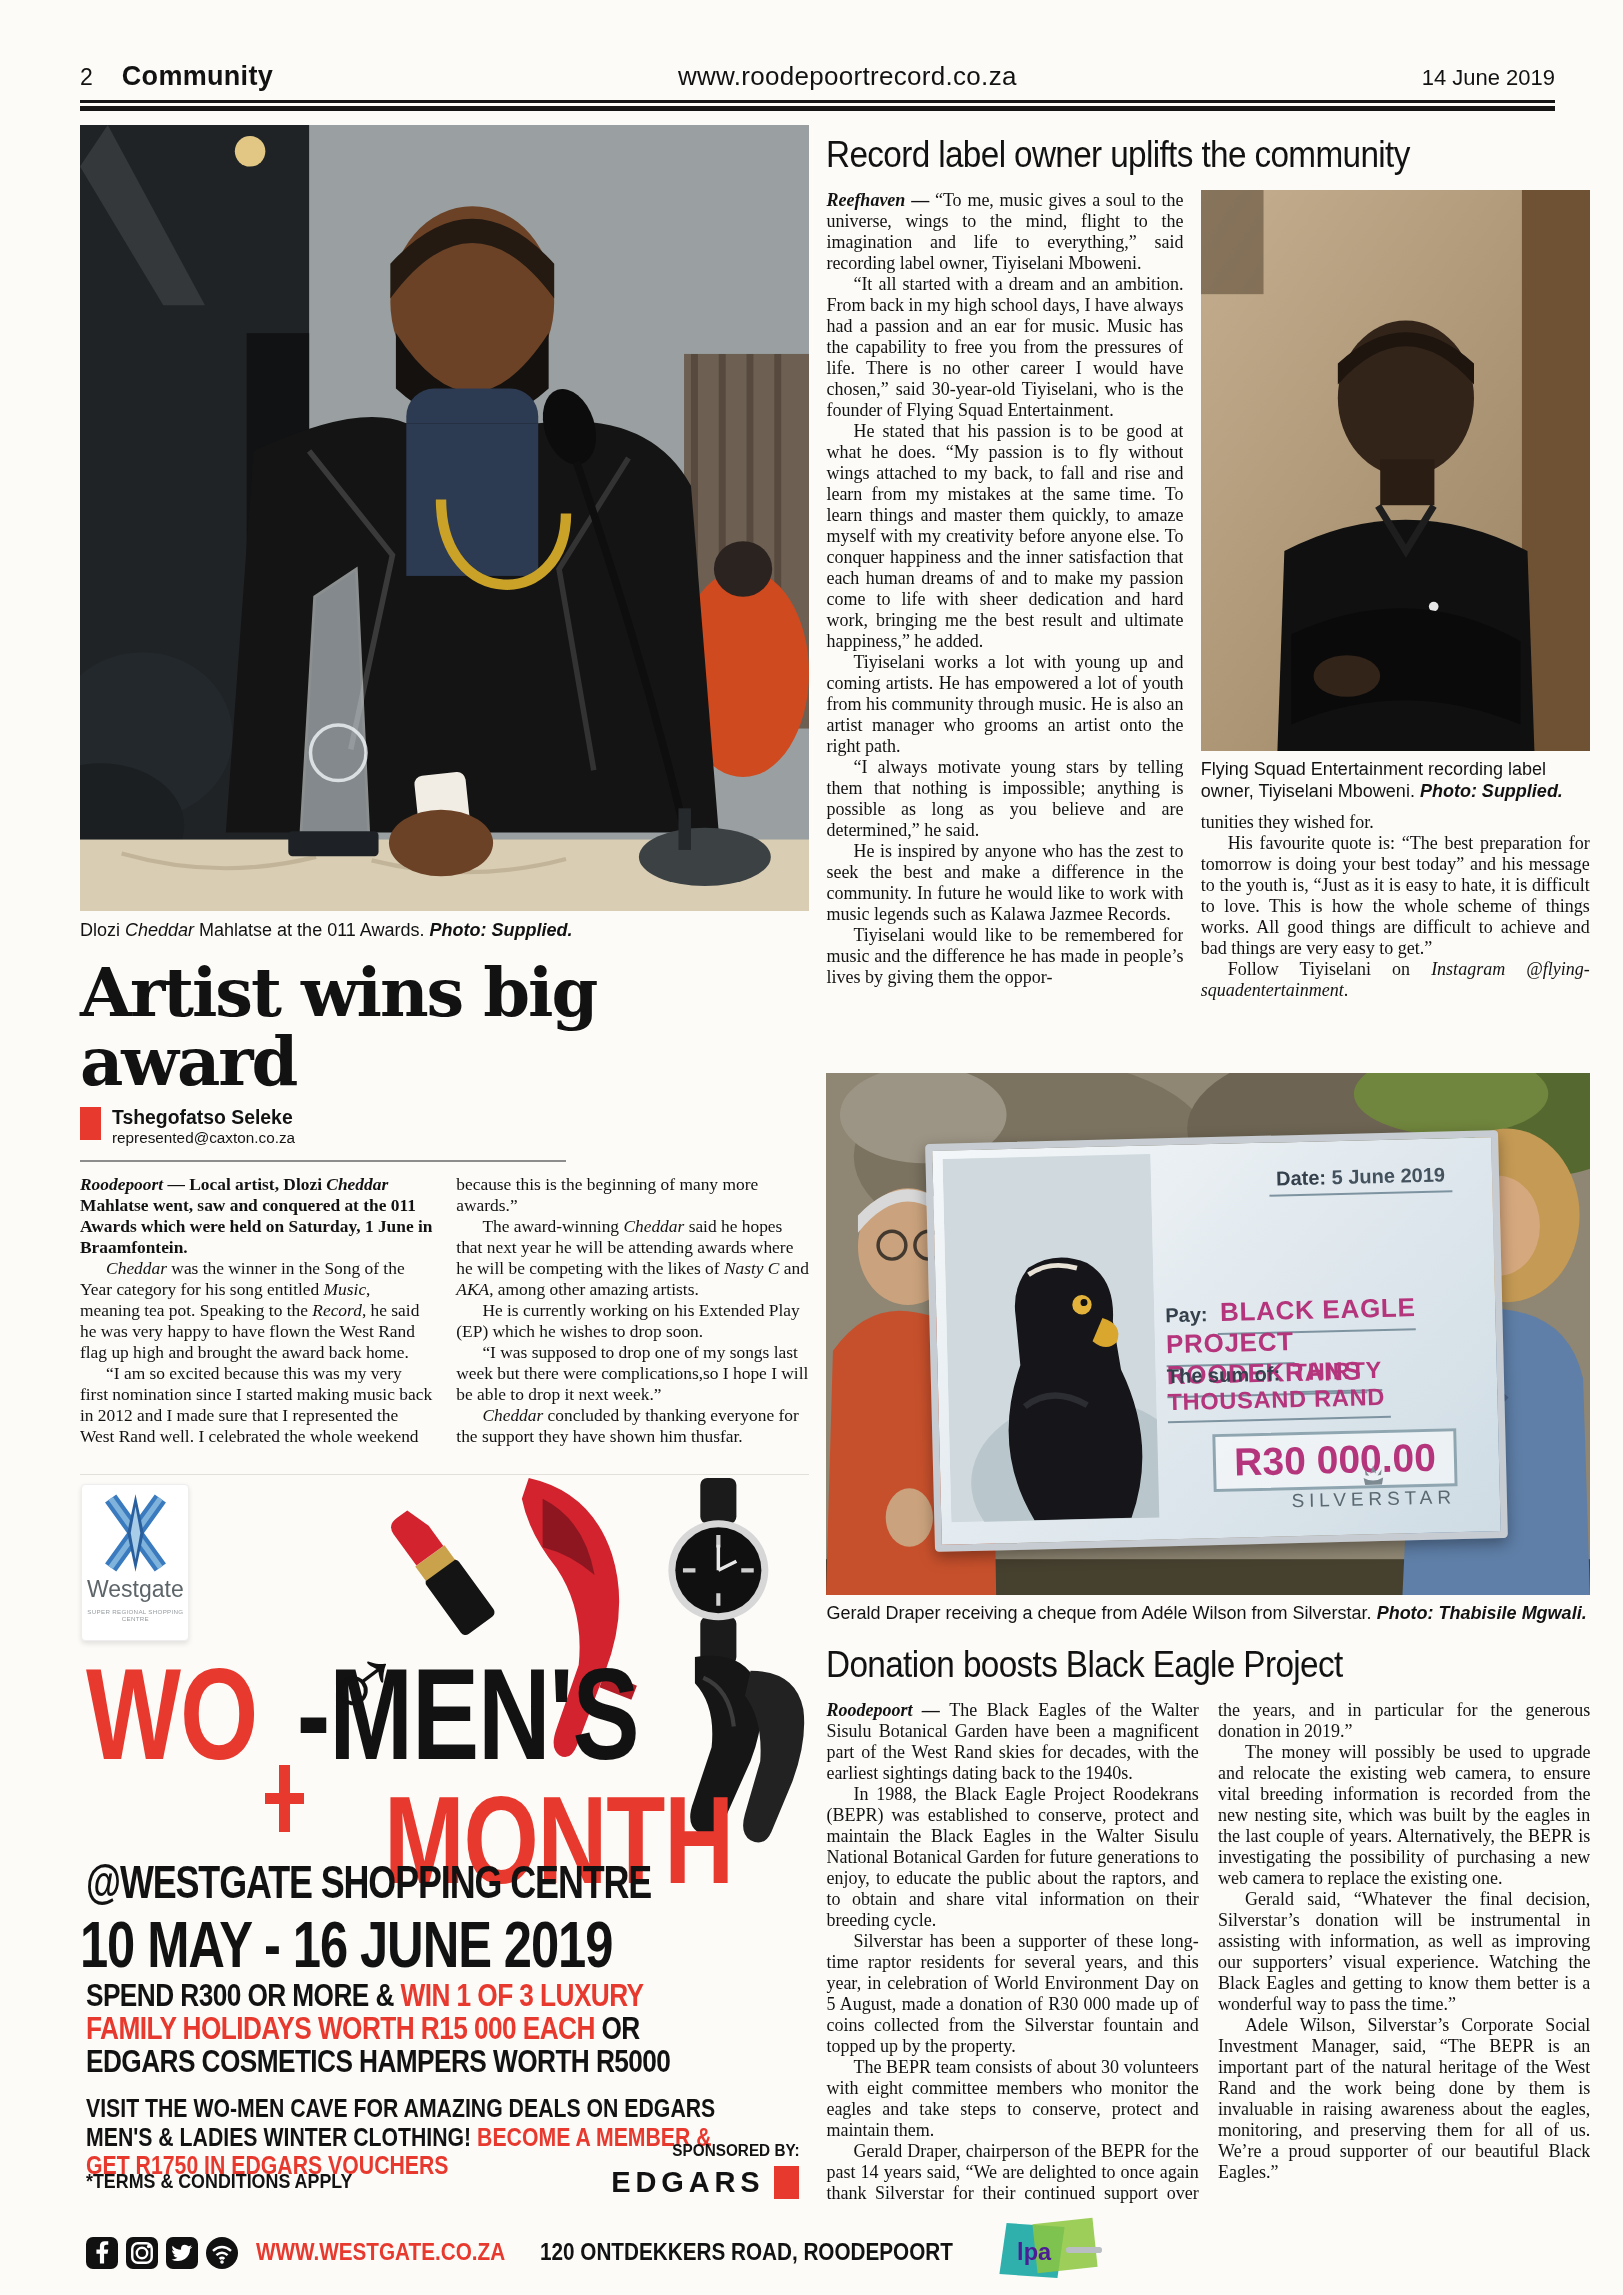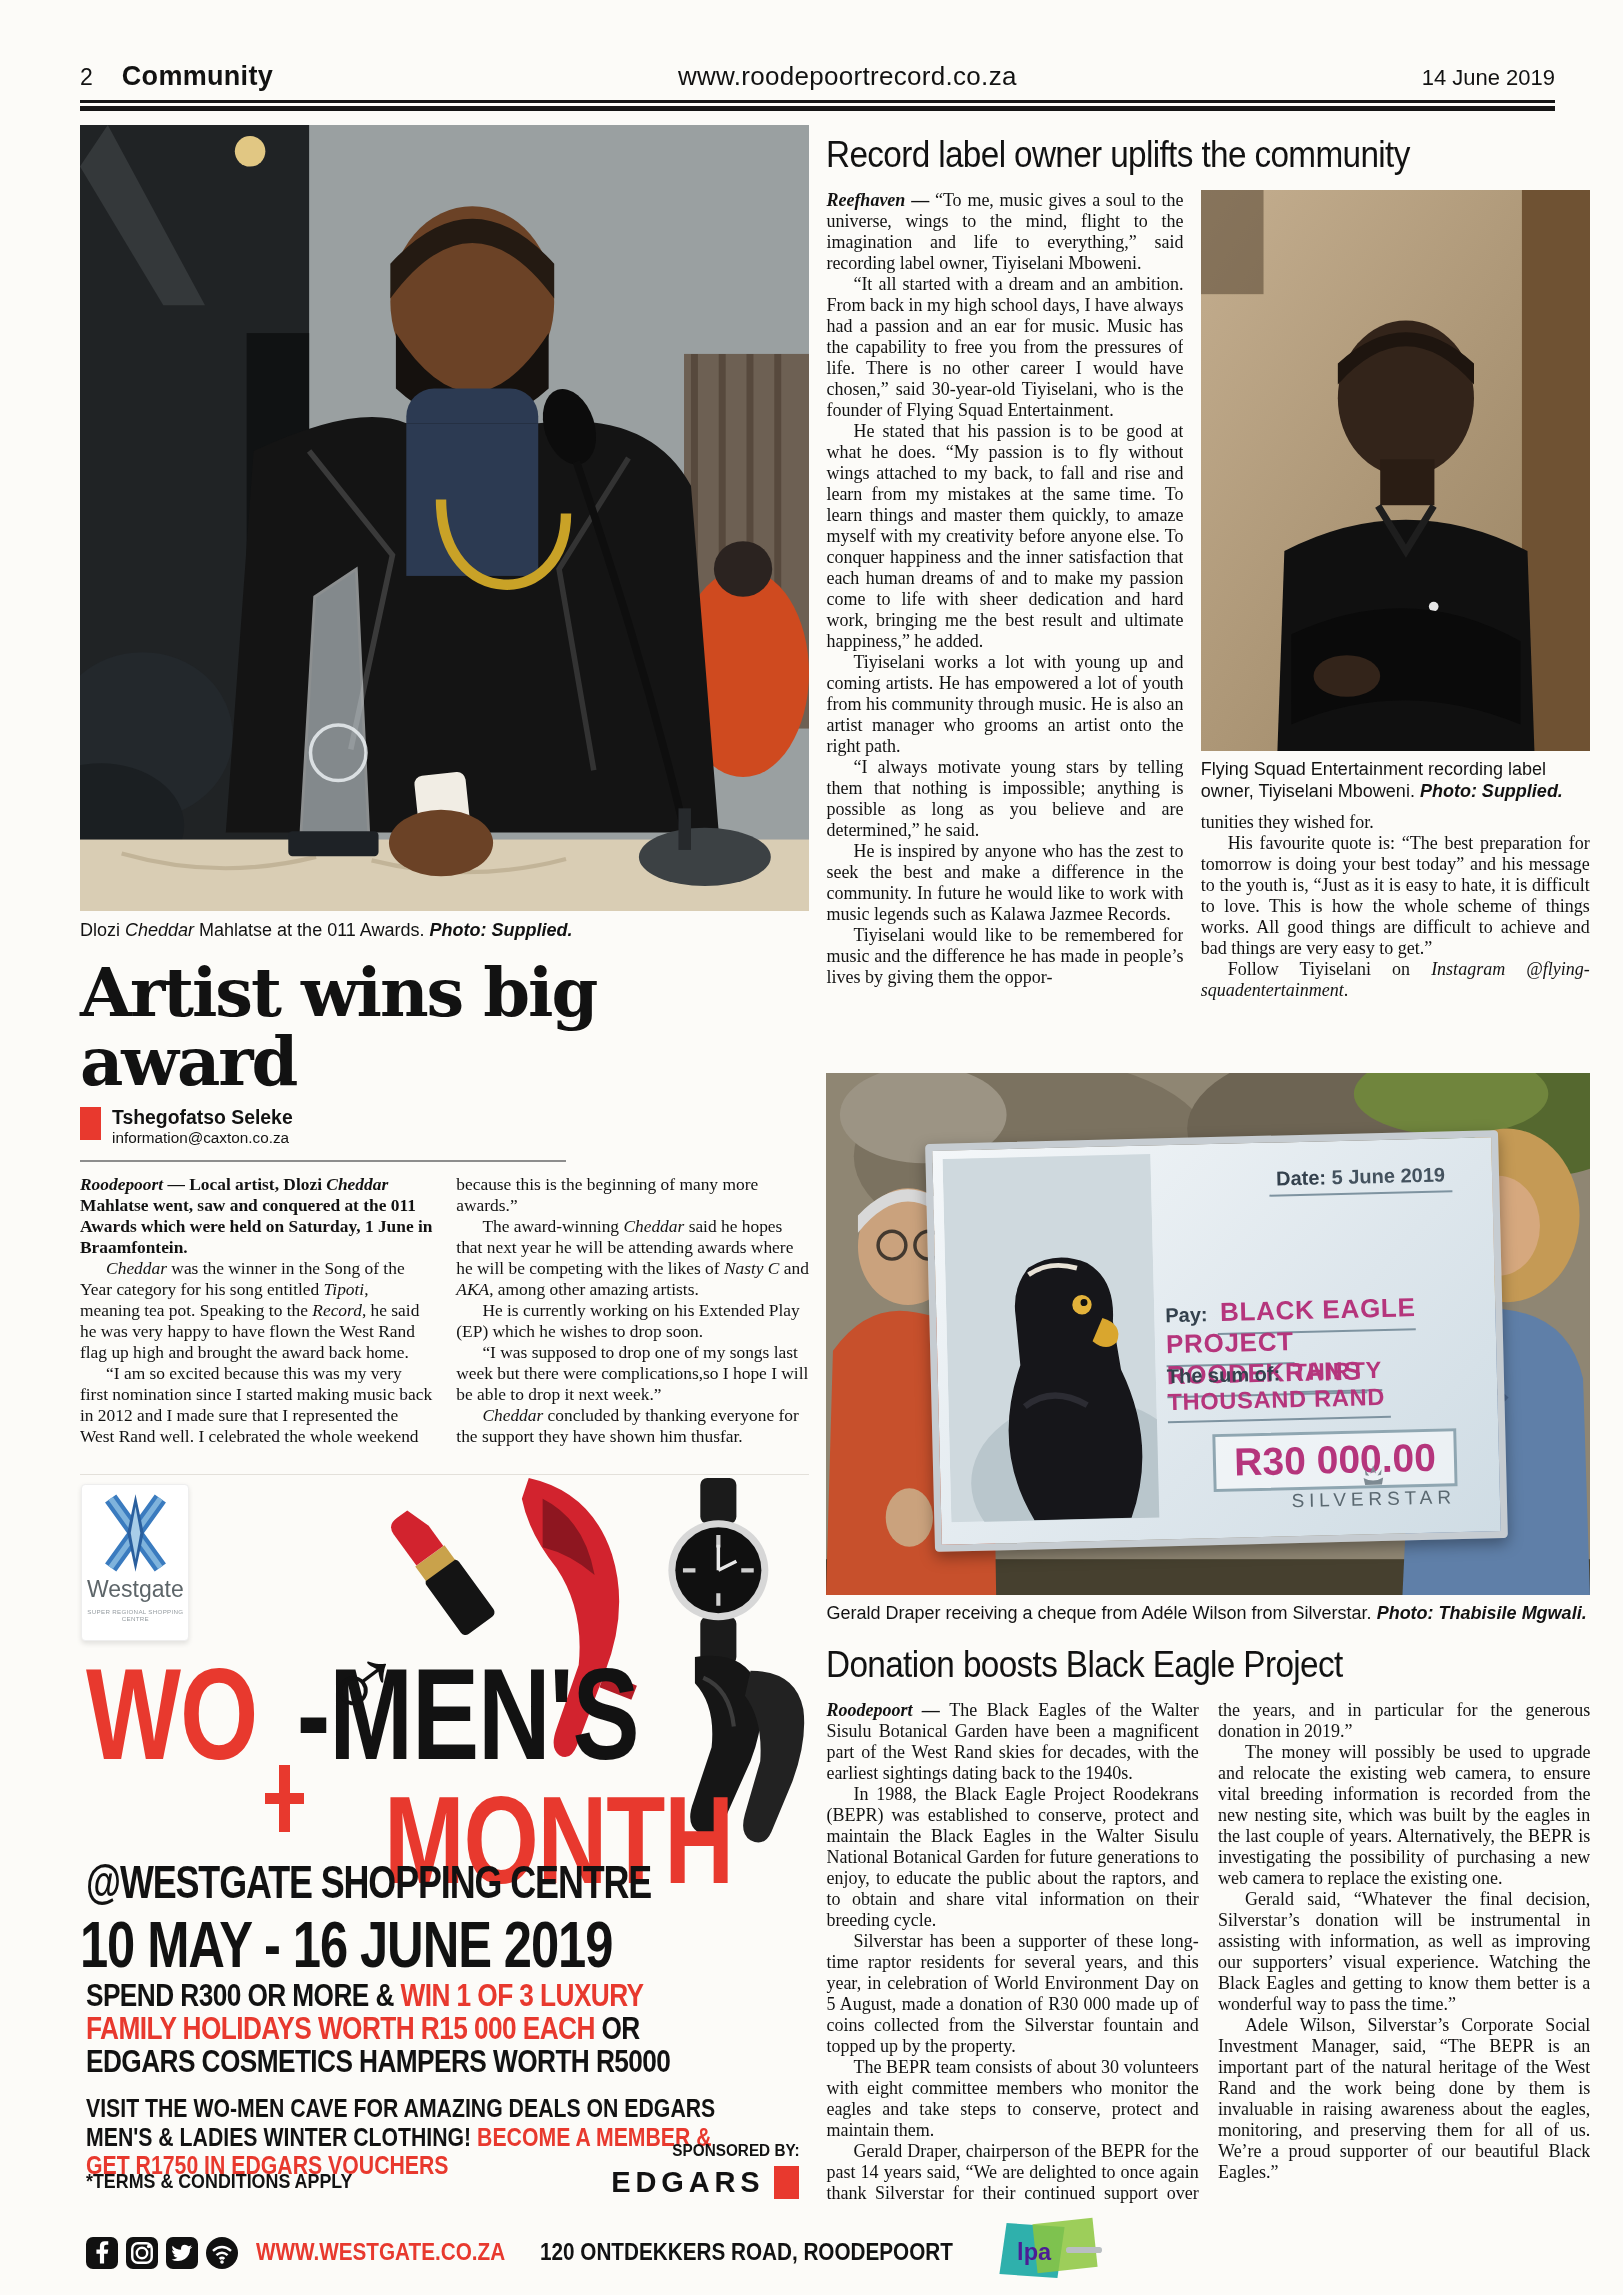--- a/index.html
+++ b/index.html
@@ -161,28 +161,28 @@
         </svg>
         <figcaption class="cap">Dlozi <i>Cheddar</i> Mahlatse at the 011 Awards. <span class="credit">Photo: Supplied.</span></figcaption>
       </figure>
 
       <h1 class="h-big">Artist wins big award</h1>
 
       <div class="byline">
         <span class="byline-mark"></span>
         <span>
           <div class="by-name">Tshegofatso Seleke</div>
-          <div class="by-mail">information@caxton.co.za</div>
+          <div class="by-mail">represented@caxton.co.za</div>
         </span>
       </div>
       <hr class="byline-rule">
 
       <div class="body-cols">
           <p class="bp"><b><i>Roodepoort</i> — Local artist, Dlozi <i>Cheddar</i> Mahlatse went, saw and conquered at the 011 Awards which were held on Saturday, 1 June in Braamfontein.</b></p>
-          <p class="bp"><i>Cheddar</i> was the winner in the Song of the Year category for his song entitled <i>Tipoti</i>, meaning tea pot. Speaking to the <i>Record</i>, he said he was very happy to have flown the West Rand flag up high and brought the award back home.</p>
+          <p class="bp"><i>Cheddar</i> was the winner in the Song of the Year category for his song entitled <i>Music</i>, meaning tea pot. Speaking to the <i>Record</i>, he said he was very happy to have flown the West Rand flag up high and brought the award back home.</p>
           <p class="bp">“I am so excited because this was my very first nomination since I started making music back in 2012 and I made sure that I represented the West Rand well. I celebrated the whole weekend because this is the beginning of many more awards.”</p>
           <p class="bp">The award-winning <i>Cheddar</i> said he hopes that next year he will be attending awards where he will be competing with the likes of <i>Nasty C</i> and <i>AKA</i>, among other amazing artists.</p>
           <p class="bp">He is currently working on his Extended Play (EP) which he wishes to drop soon.</p>
           <p class="bp">“I was supposed to drop one of my songs last week but there were complications,so I hope I will be able to drop it next week.”</p>
           <p class="bp"><i>Cheddar</i> concluded by thanking everyone for the support they have shown him thusfar.</p>
         </div>
 
       <section class="ad">
         <div class="abs wg-card">
           <svg width="69" height="78" viewBox="0 0 100 112" style="margin-top:9.7px;">

